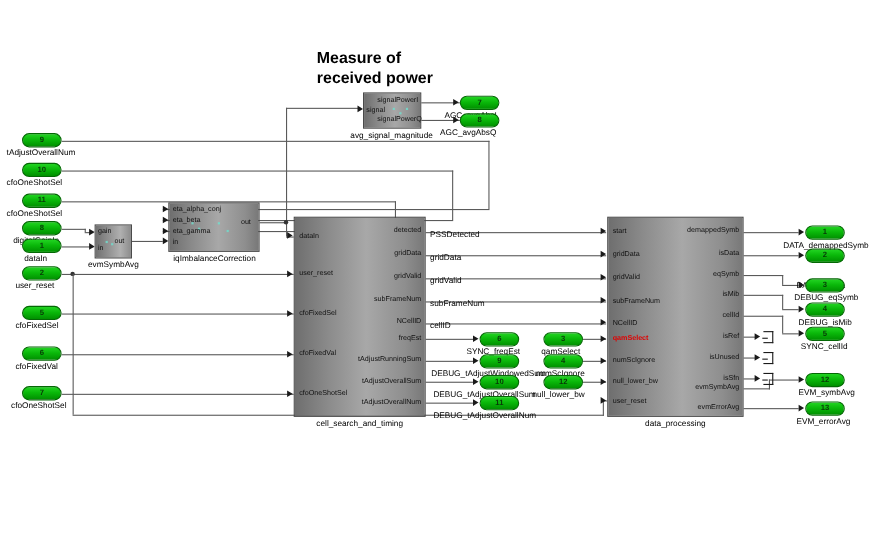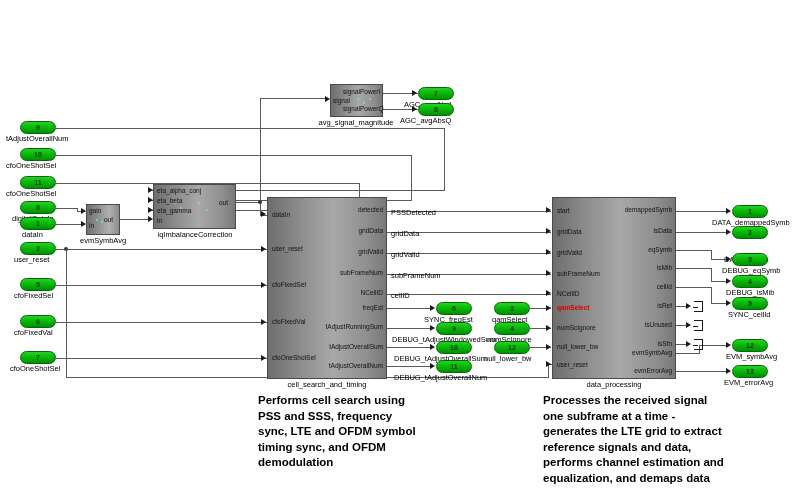--- a/index.html
+++ b/index.html
@@ -129,34 +129,25 @@
     width: 2px; height: 2px;
     background: #6fe0d0;
     opacity: .8;
   }
 </style>
 </head>
 <body>
 
 <div id="canvas">
 
-
-
-  <div class="anno body" style="left:258px; top:393px; width:230px;">Performs cell search using
-PSS and SSS, frequency
-sync, LTE and OFDM symbol
-timing sync, and OFDM
-demodulation</div>
-
-  <div class="anno body" style="left:543px; top:393px; width:255px;">Processes the received signal
-one subframe at a time -
-generates the LTE grid to extract
-reference signals and data,
-performs channel estimation and
-equalization, and demaps data</div>
+  <div class="anno title" style="left:288px; top:44px;">Measure of
+received power</div>
+
+
+
 
   <div class="wire-h" style="left:56px;  top:128px; width:389px;"></div>
   <div class="wire-v" style="left:444px; top:128px; height:62px;"></div>
   <div class="wire-h" style="left:148px; top:190px; width:297px;"></div>
 
   <div class="wire-h" style="left:56px;  top:155px; width:356px;"></div>
   <div class="wire-v" style="left:411px; top:155px; height:45px;"></div>
   <div class="wire-h" style="left:148px; top:200px; width:264px;"></div>
 
   <div class="wire-h" style="left:56px;  top:183px; width:304px;"></div>

